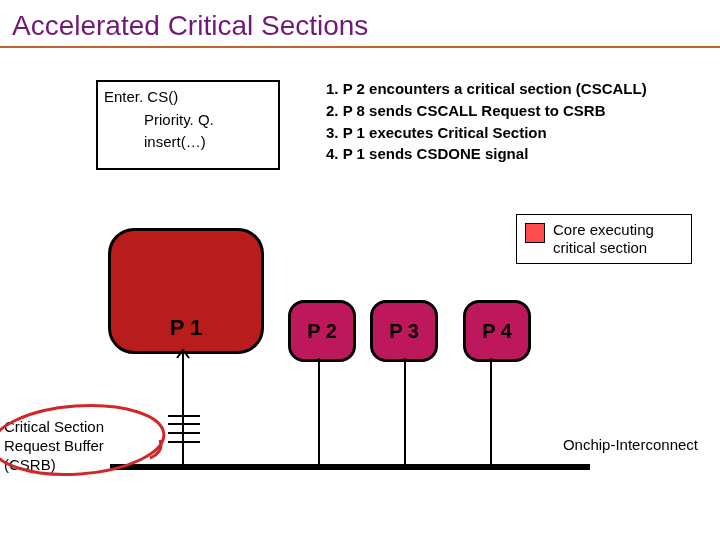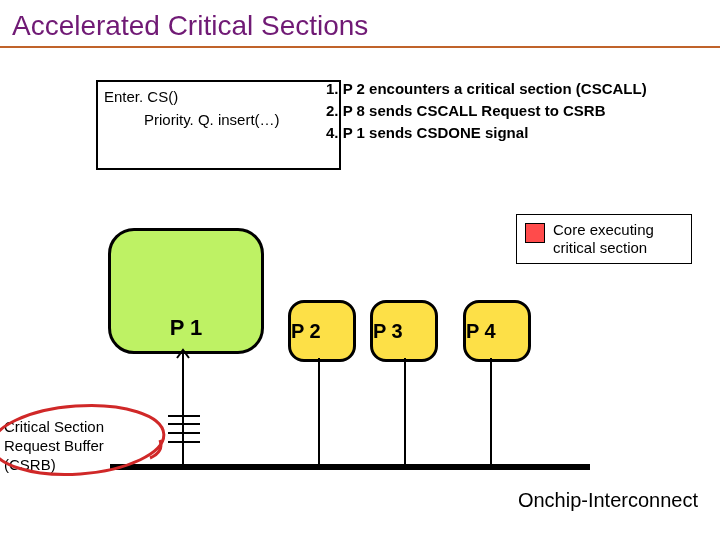--- a/index.html
+++ b/index.html
@@ -20,21 +20,21 @@
   }
   .title-rule {
     height: 2px;
     background: #c0632a;
     margin: 0 0 0 0;
   }
   .code-box {
     position: absolute;
     left: 96px;
     top: 80px;
-    width: 245px;
+    width: 184px;
     height: 90px;
     border: 2px solid #000;
     background: #fff;
     font-size: 15px;
     line-height: 1.5;
     padding: 4px 6px;
     box-sizing: border-box;
   }
   .code-box .line2 { padding-left: 40px; }
   .steps {
@@ -66,39 +66,39 @@
   }
   .legend .lbl { max-width: 130px; line-height: 1.2; }
   .big-core {
     position: absolute;
     left: 108px;
     top: 228px;
     width: 150px;
     height: 120px;
     border: 3px solid #000;
     border-radius: 26px;
-    background: #bef264;
+    background: #b91c1c;
     text-align: center;
     font-size: 22px;
     font-weight: bold;
   }
   .big-core-label {
     position: absolute;
     left: 0; right: 0;
     bottom: 10px;
   }
   .small-core {
     position: absolute;
     top: 300px;
     width: 62px;
     height: 56px;
     border: 3px solid #000;
     border-radius: 16px;
-    background: #fde047;
-    text-align: left;
+    background: #be185d;
+    text-align: center;
     font-size: 20px;
     font-weight: bold;
     line-height: 56px;
   }
   #p2 { left: 288px; }
   #p3 { left: 370px; }
   #p4 { left: 463px; }
   .interconnect-bar {
     position: absolute;
     left: 110px;
@@ -111,22 +111,22 @@
     position: absolute;
     left: 4px;
     top: 418px;
     font-size: 15px;
     line-height: 1.25;
     max-width: 140px;
   }
   .onchip-label {
     position: absolute;
     right: 22px;
-    top: 488px;
-    font-size: 20px;
+    top: 436px;
+    font-size: 15px;
     line-height: 1.25;
     text-align: left;
   }
   svg.overlay {
     position: absolute;
     left: 0; top: 0;
     width: 720px; height: 540px;
     pointer-events: none;
   }
 </style>
@@ -137,20 +137,21 @@
 <div class="title-rule"></div>
 
 <div class="code-box">
   <div>Enter. CS()</div>
   <div class="line2">Priority. Q. insert(…)</div>
 </div>
 
 <div class="steps">
   <div>1. P 2 encounters a critical section (CSCALL)</div>
   <div>2. P 8 sends CSCALL Request to CSRB</div>
+  <div>3. P 1 executes Critical Section</div>
   <div>4. P 1 sends CSDONE signal</div>
 </div>
 
 <div class="legend">
   <div class="swatch"></div>
   <div class="lbl">Core executing critical section</div>
 </div>
 
 <div class="big-core">
   <div class="big-core-label">P 1</div>

